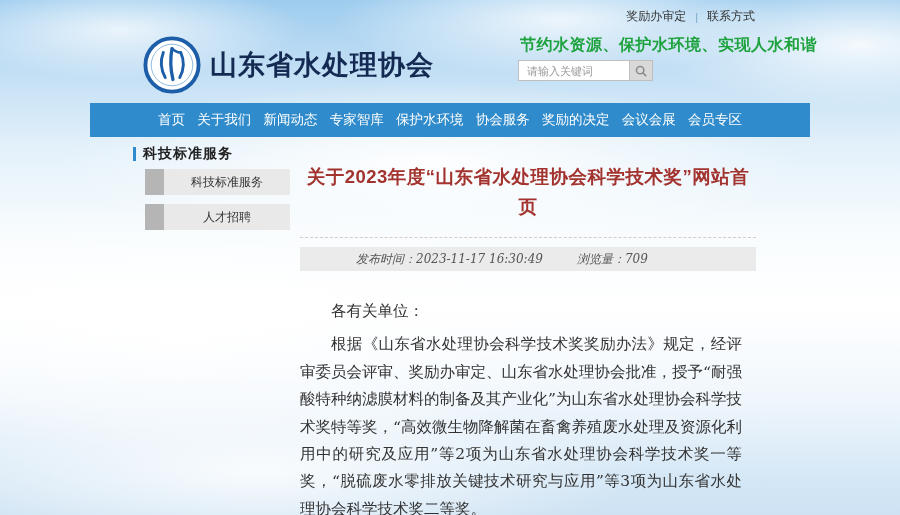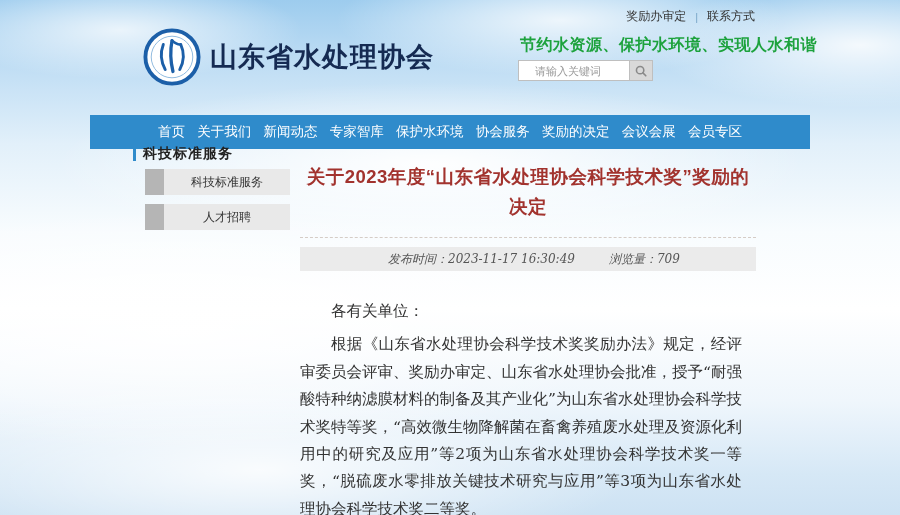--- a/index.html
+++ b/index.html
@@ -17,43 +17,43 @@
       linear-gradient(180deg, #9dccee 0%, #b9daf3 10%, #e2f0fa 28%, #f8fcfe 45%, #ffffff 60%, #eff6fc 78%, #d6e8f6 92%, #cde2f3 100%);
   }
   .abs { position: absolute; }
 
   
   .top-links { top: 8px; right: 145px; font-size: 12px; color: #333; display: flex; align-items: center; gap: 9px; }
   .top-links a { color: #333; text-decoration: none; cursor: pointer; }
   .top-links .sep { color: #7aa6c8; font-size: 11px; }
 
   
-  .logo { left: 143px; top: 28px; display: flex; align-items: center; }
+  .logo { left: 143px; top: 36px; display: flex; align-items: center; }
   .logo .emblem { width: 58px; height: 58px; flex: 0 0 auto; }
   .logo .titles { margin-left: 9px; }
   .logo .cn { font-size: 27px; font-weight: bold; color: #152a52; letter-spacing: 1px; line-height: 30px; }
   .logo .en { font-size: 10.5px; font-weight: bold; color: #0c0c0c; letter-spacing: 0.3px; margin-top: 2px; }
 
   
   .slogan { left: 520px; top: 35px; font-size: 16px; font-weight: bold; color: #1da23d; letter-spacing: 0.5px; }
   .search { left: 518px; top: 60px; display: flex; align-items: center; }
   .search input {
     width: 111px; height: 21px; border: 1px solid #bfbfbf; border-right: none;
-    font-size: 11px; padding: 0 16px; color: #444; outline: none; background: #fff;
+    font-size: 11px; padding: 0 8px; color: #444; outline: none; background: #fff;
     font-family: "Liberation Sans", sans-serif;
   }
   .search input::placeholder { color: #9a9a9a; }
   .search button {
     width: 24px; height: 21px; border: 1px solid #bfbfbf; background: #d9d9d9;
     display: flex; align-items: center; justify-content: center; cursor: pointer; padding: 0;
   }
 
   
   .nav {
-    left: 90px; top: 115px; width: 720px; height: 34px; background: #2f8bcb;
+    left: 90px; top: 103px; width: 720px; height: 34px; background: #2f8bcb;
     display: flex; align-items: center; justify-content: space-between; padding: 0 68px; text-align: right;
   }
   .nav a { color: #ffffff; font-size: 13.5px; text-decoration: none; white-space: nowrap; cursor: pointer; }
 
   
   .side-head { left: 133px; top: 145px; display: flex; align-items: center; }
   .side-head .bar { width: 3px; height: 14px; background: #2f8bcb; margin-right: 7px; }
   .side-head .txt { font-size: 14px; font-weight: bold; color: #222; letter-spacing: 1px; }
   .side-menu { left: 145px; top: 169px; width: 145px; }
   .side-menu .item { display: flex; height: 26px; margin-bottom: 9px; cursor: pointer; }
@@ -65,21 +65,21 @@
 
   
   .article { left: 300px; top: 162px; width: 456px; }
   .article .title {
     text-align: center; font-size: 18.5px; font-weight: bold; color: #a2332e;
     line-height: 30px; letter-spacing: 0.5px;
   }
   .article .divider { margin-top: 15px; border-top: 1px dashed #d5ccc6; height: 0; }
   .article .meta {
     margin-top: 9px; height: 24px; background: #ebebeb;
-    display: flex; align-items: center; padding-left: 88px;
+    display: flex; align-items: center; padding-left: 56px;
     font-family: "DejaVu Serif", serif; font-style: italic; font-size: 12px; color: #555;
   }
   .article .meta .views { margin-left: 34px; }
   .article .body {
     margin-top: 27px; width: 442px;
     font-family: "DejaVu Serif", serif; font-size: 15.5px; color: #333;
     line-height: 27.4px; text-align: justify;
   }
   .article .body p { text-indent: 2em; margin-bottom: 6px; }
 </style>
@@ -155,21 +155,21 @@
       <span class="lbl">科技标准服务</span>
     </div>
 
     <div class="item">
       <span class="sq"></span>
       <span class="lbl">人才招聘</span>
     </div>
   </div>
 
 <div class="abs article">
-  <div class="title">关于2023年度“山东省水处理协会科学技术奖”奖励的决定</div>
+  <div class="title">关于2023年度“山东省水处理协会科学技术奖”网站首页</div>
   <div class="divider"></div>
   <div class="meta">
     <span>
       <span>发布时间：</span><span>2023-11-17 16:30:49</span>
     </span>
     <span class="views">
       <span>浏览量：</span><span>709</span>
     </span>
   </div>
   <div class="body">

